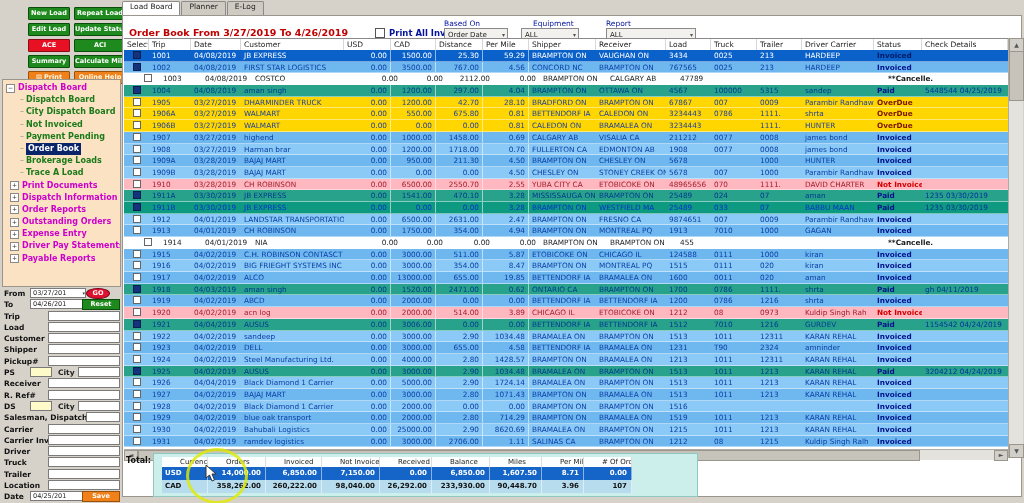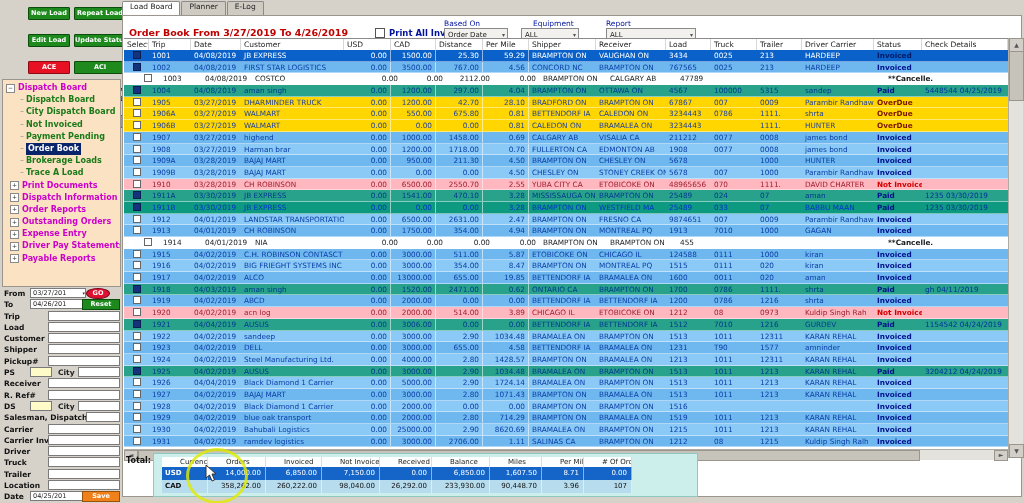--- a/index.html
+++ b/index.html
@@ -1,19 +1,19 @@
 <!DOCTYPE html>
 <html><head>
 <meta charset="utf-8">
 <style>
   html,body{margin:0;padding:0;}
   .app{position:relative;width:1024px;height:503px;background:#d6d2ca;font-family:"DejaVu Sans",sans-serif;font-size:8px;overflow:hidden;color:#222;}
 
   
-  .btn-grid{position:absolute;left:28px;top:7px;display:grid;grid-template-columns:42px 52px;gap:14px 4px;}
+  .btn-grid{position:absolute;left:28px;top:7px;display:grid;grid-template-columns:42px 52px;gap:3px 4px;}
   .tbtn{height:11px;line-height:11px;text-align:center;color:#fff;font-weight:bold;font-size:6.5px;border:1px solid #0b4d0b;border-radius:1px;background:#1e8a1e;cursor:pointer;overflow:hidden;white-space:nowrap;}
   .tbtn.red{background:#e81123;border-color:#8a0a15;}
   .tbtn.orange{background:#f08019;border-color:#9a5208;color:#fffbe8;}
 
   
   .tree-panel{position:absolute;left:2px;top:79px;width:119px;height:208px;background:#fbe2c2;border:1px solid #9a968e;box-sizing:border-box;padding-top:2px;overflow:hidden;}
   .tree-row{height:12.2px;line-height:12.2px;white-space:nowrap;font-weight:bold;display:flex;align-items:center;cursor:pointer;}
   .tree-box{display:inline-block;width:7px;height:7px;line-height:6px;font-size:6px;text-align:center;background:#fff;border:1px solid #8a8a8a;color:#333;margin:0 3px 0 0;font-weight:normal;flex:0 0 auto;}
   .tree-root{color:#cc00cc;padding-left:3px;}
   .tree-child{color:#1a7a1a;padding-left:17px;}
@@ -84,21 +84,21 @@
   .vscroll .thumb{position:absolute;left:0;top:13px;width:13px;height:48px;background:#c6c3bb;border:1px solid #9a968e;cursor:pointer;}
   .hscroll{position:absolute;left:1px;top:433px;width:884px;height:10px;background:#e4e2dd;border-top:1px solid #b0aca4;}
   .hscroll .sb{position:absolute;top:0;width:12px;height:9px;background:#d2cfc8;border:1px solid #9a968e;text-align:center;line-height:8px;font-size:6px;color:#555;cursor:pointer;}
   .hscroll .thumb{position:absolute;top:0;left:14px;width:780px;height:9px;background:#c6c3bb;border:1px solid #9a968e;cursor:pointer;}
 
   
   .total-label{position:absolute;left:3px;top:440px;font-weight:bold;font-size:8px;color:#111;}
   .totals-panel{position:absolute;left:30px;top:437px;width:545px;height:44px;background:#cdefec;border:1px solid #8fc7c2;box-sizing:border-box;}
   .tot-grid{position:absolute;left:8px;top:3px;display:grid;grid-template-columns:46px 58px 56px 58px 52px 58px 52px 42px 48px;}
   .tot-h{font-size:7px;line-height:10px;padding-left:18px;background:#fdfefe;border-right:1px solid #dcdcdc;color:#222;white-space:nowrap;overflow:hidden;}
-  .tot-c{font-size:7px;line-height:13px;padding-right:4px;text-align:right;white-space:nowrap;overflow:hidden;border-right:1px solid rgba(255,255,255,.5);}
+  .tot-c{font-size:7px;line-height:13px;padding-right:4px;text-align:right;white-space:nowrap;overflow:hidden;border-right:1px solid rgba(255,255,255,.5);font-weight:bold;}
   .tot-c.cur{text-align:left;padding-left:3px;font-weight:bold;}
   .tr-usd{background:#1565c8;color:#fff;}
   .tr-cad{background:#b6dcee;color:#111;}
 
   
   .hl-circle{position:absolute;left:186px;top:448px;width:56px;height:50px;border:3px solid rgba(225,235,0,.8);border-radius:50%;pointer-events:none;}
   .cursor{position:absolute;left:205px;top:464px;pointer-events:none;}
 </style>
 </head>
 <body>
@@ -771,21 +771,21 @@
           <div class="tcell">04/02/2019</div>
           <div class="tcell">DELL</div>
           <div class="tcell num">0.00</div>
           <div class="tcell num">3000.00</div>
           <div class="tcell num">655.00</div>
           <div class="tcell num">4.58</div>
           <div class="tcell">BETTENDORF IA</div>
           <div class="tcell">BRAMALEA ON</div>
           <div class="tcell">1231</div>
           <div class="tcell">T90</div>
-          <div class="tcell">1577</div>
+          <div class="tcell">2324</div>
           <div class="tcell">amninder</div>
           <div class="tcell st st-inv">Invoiced</div>
           <div class="tcell checkdet"></div>
         </div>
         <div class="trow grid-cols row-blue-a">
           <div class="tcell"><span class="chk"></span></div>
           <div class="tcell">1924</div>
           <div class="tcell">04/02/2019</div>
           <div class="tcell">Steel Manufacturing Ltd.</div>
           <div class="tcell num">0.00</div>

